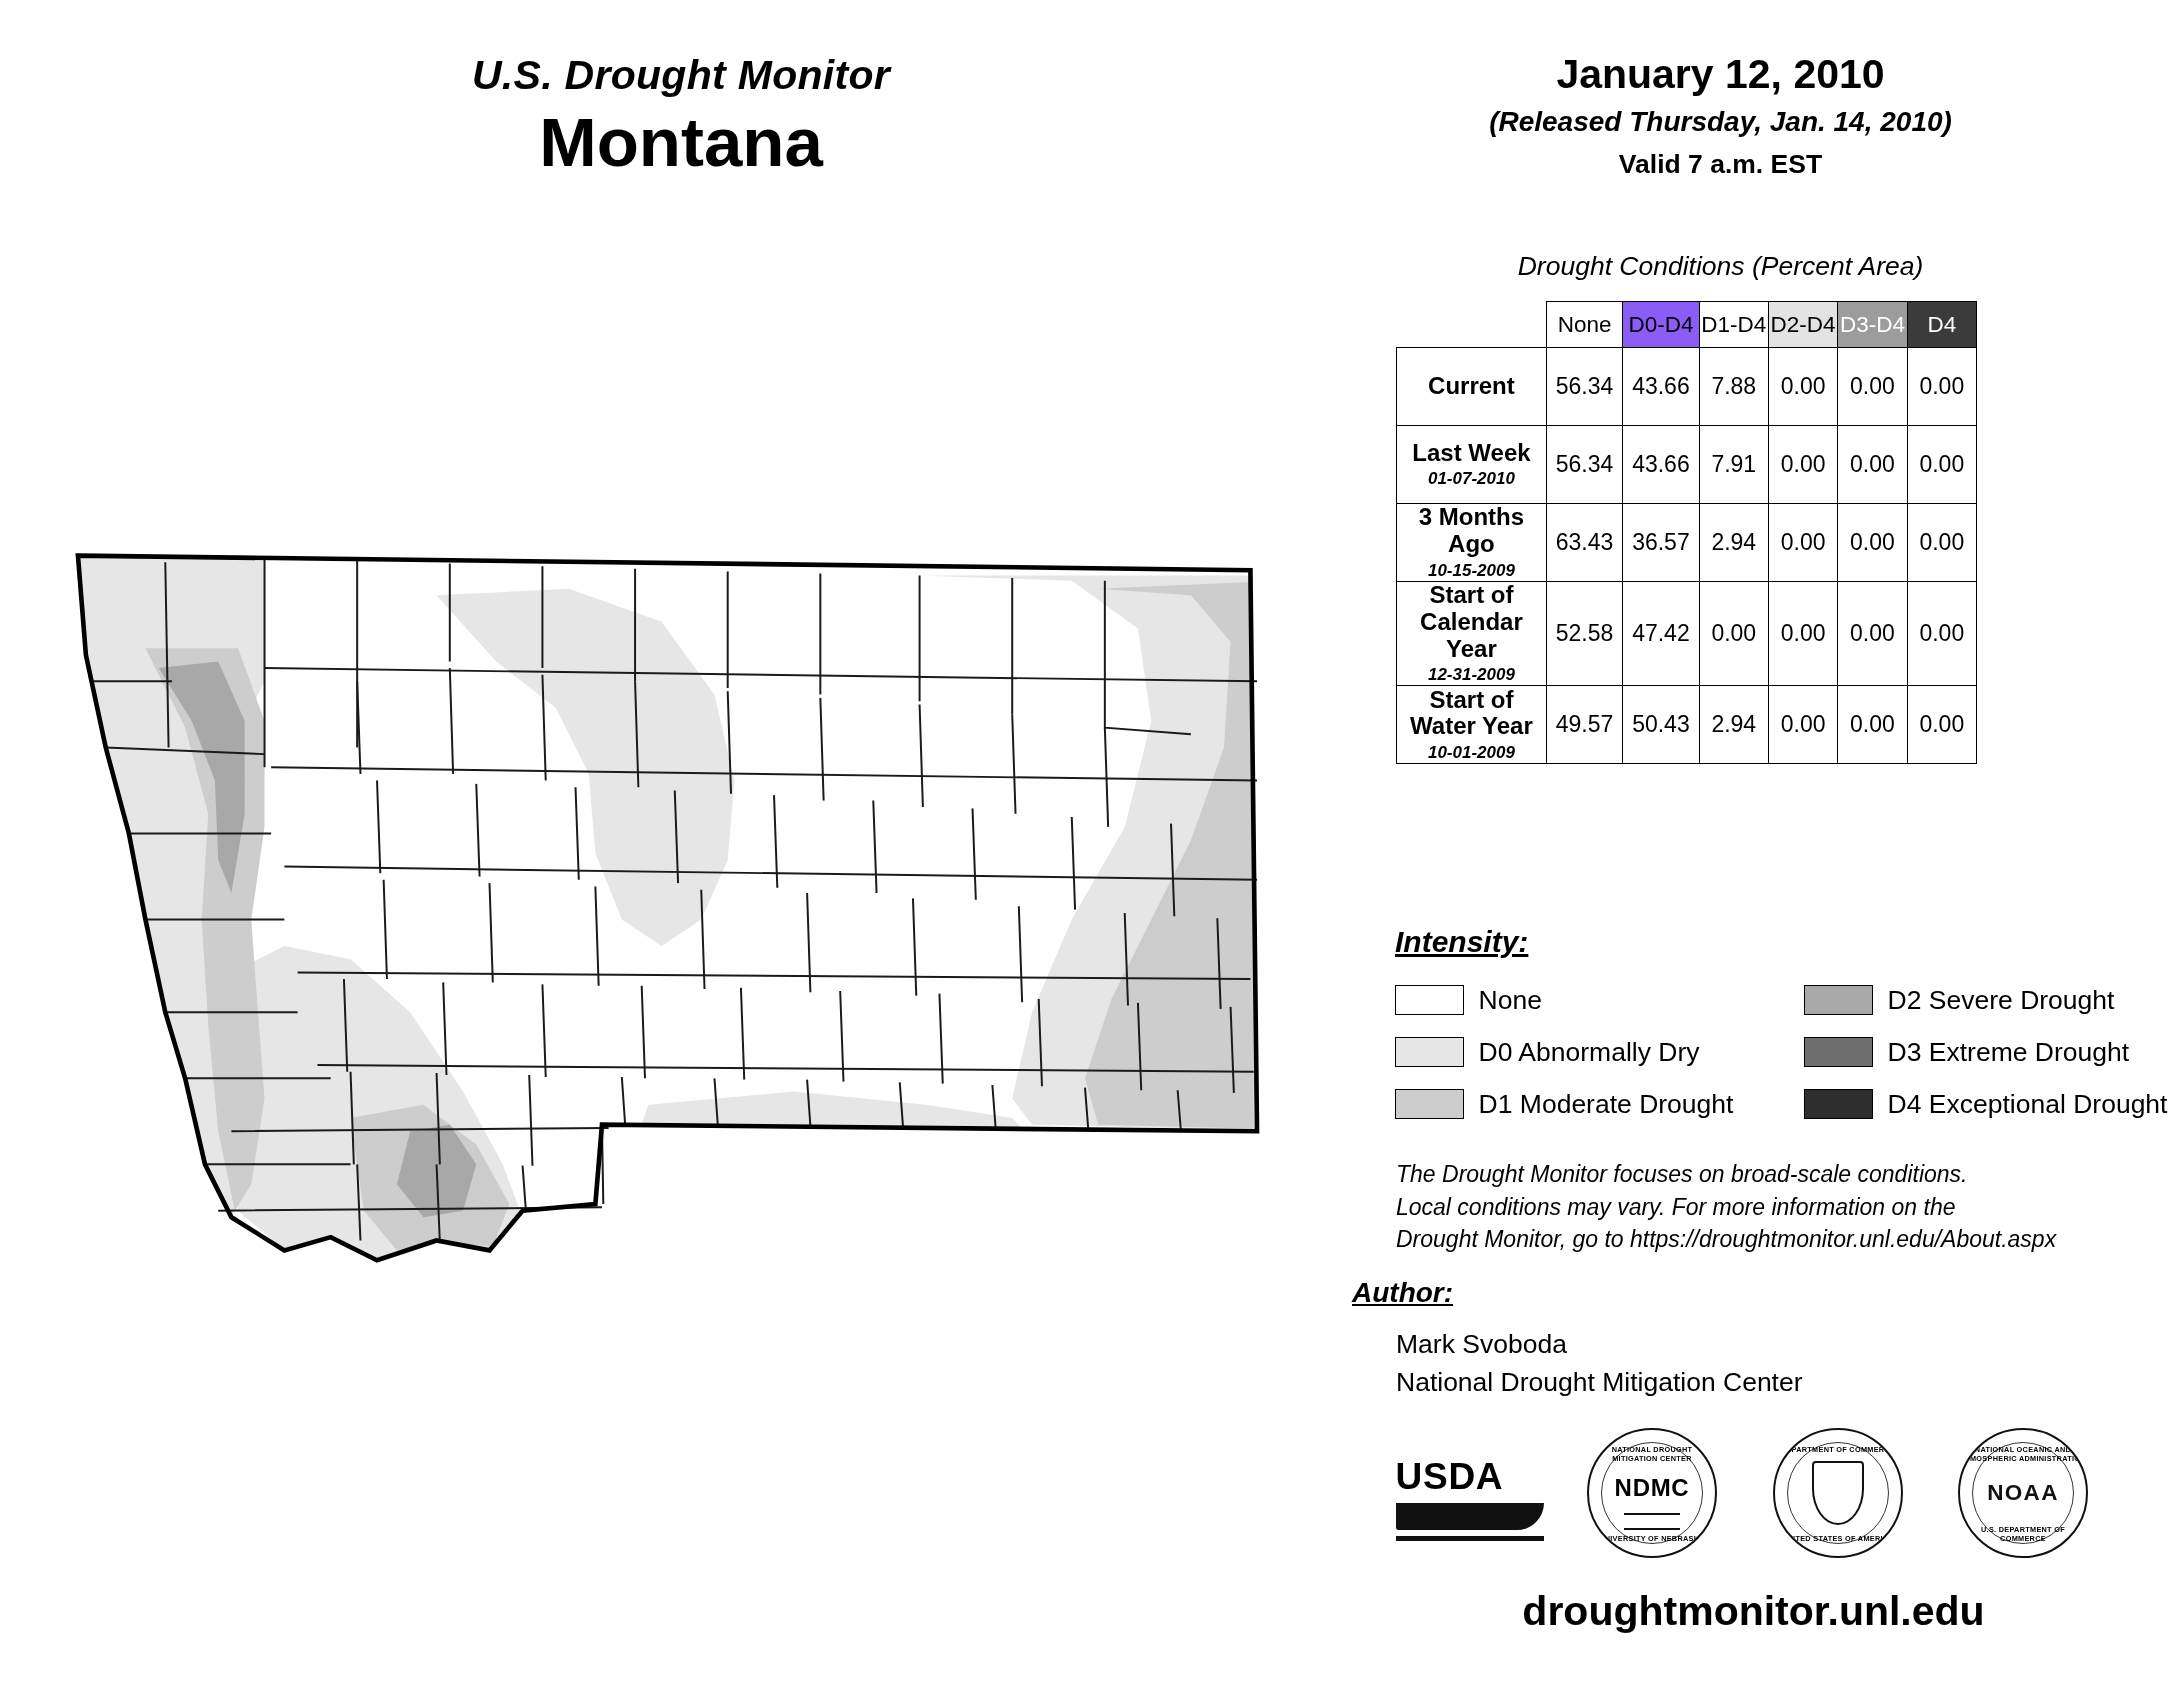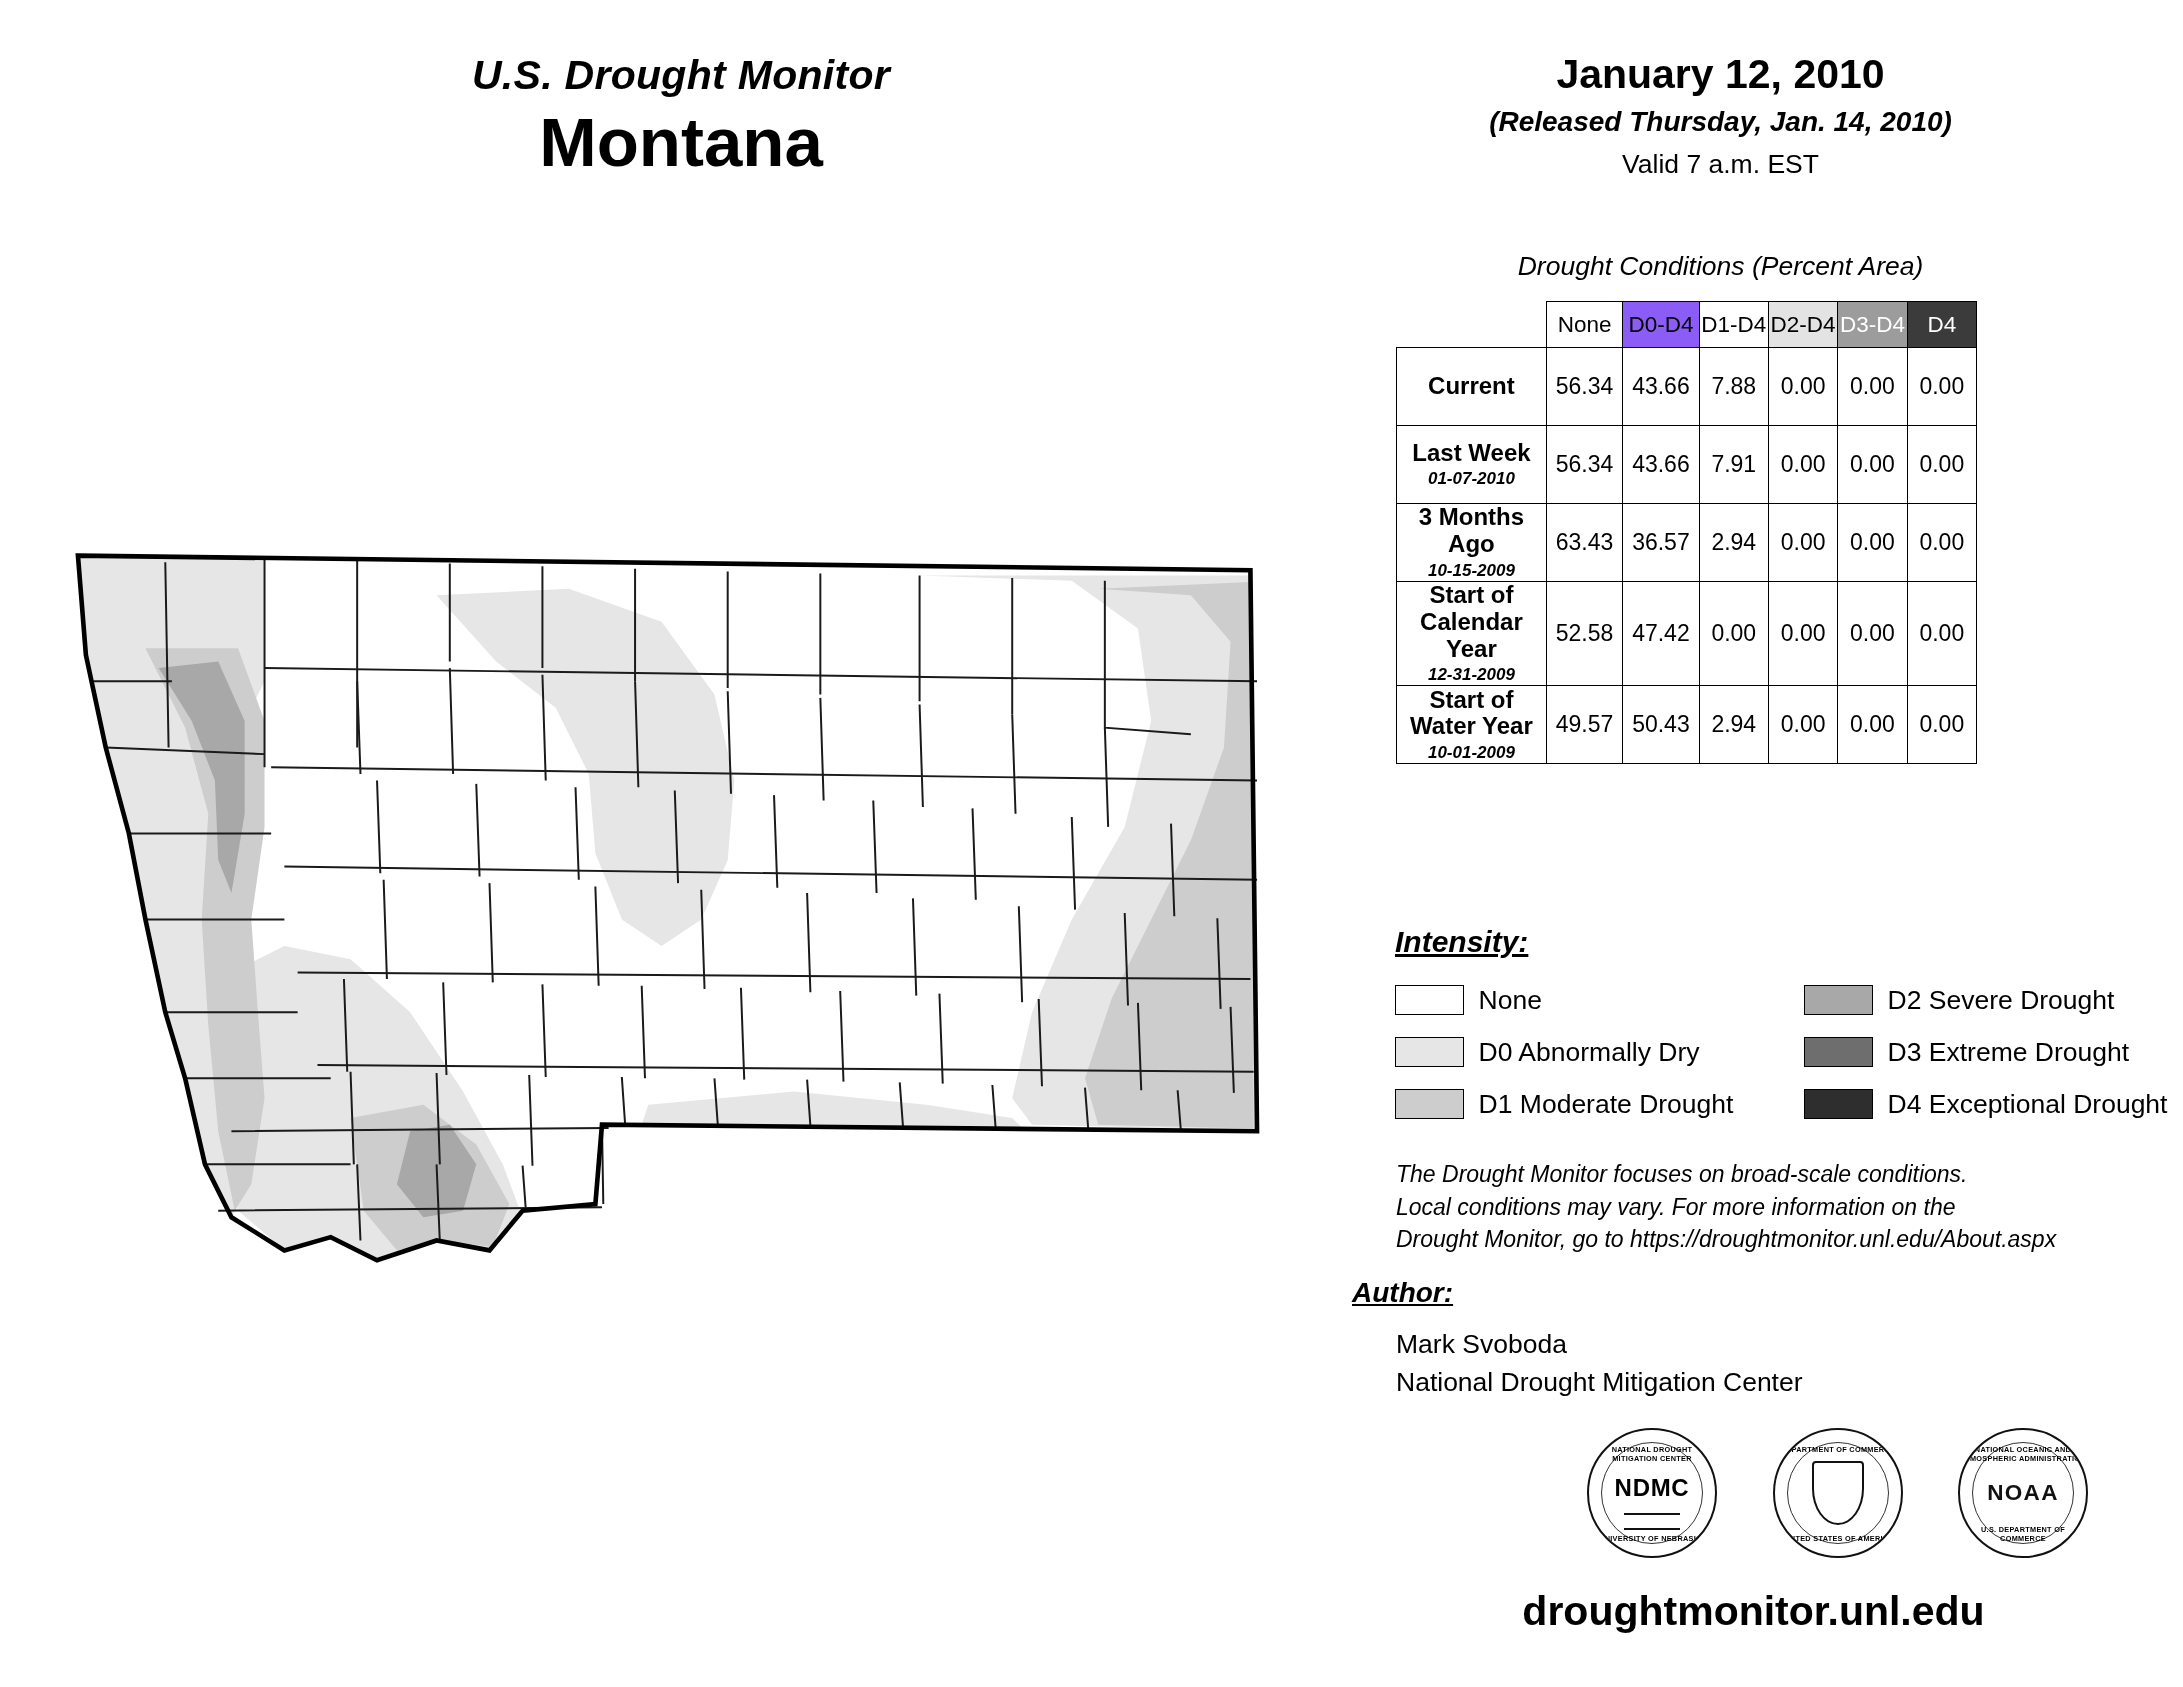--- a/index.html
+++ b/index.html
@@ -51,21 +51,21 @@
     font-size: 41px;
     line-height: 1.1;
   }
   .date-released {
     font-style: italic;
     font-weight: bold;
     font-size: 28px;
     margin-top: 9.3px;
   }
   .date-valid {
-    font-weight: normal;
+    font-weight: bold;
     font-size: 26.5px;
     margin-top: 10.6px;
   }
 
   
   .table-caption {
     position: absolute;
     left: 1363px;
     top: 251px;
     width: 715px;
@@ -427,20 +427,25 @@
 Local conditions may vary. For more information on the
 Drought Monitor, go to https://droughtmonitor.unl.edu/About.aspx</div>
 
   <div class="author-title">Author:</div>
   <div class="author-lines">
     <div>Mark Svoboda</div>
     <div>National Drought Mitigation Center</div>
   </div>
 
   <div class="logos">
+    <div class="logo logo-usda">
+      <div class="usda-wordmark">USDA</div>
+      <div class="usda-swoosh"></div>
+      <div class="usda-rule"></div>
+    </div>
 
     <div class="logo logo-ndmc">
       <div class="circle-logo">
         <div class="circle-inner"></div>
         <div class="circle-band-top">NATIONAL DROUGHT MITIGATION CENTER</div>
         <div class="ndmc-word">NDMC</div>
         <div class="ndmc-waves"></div>
         <div class="circle-band-bottom">UNIVERSITY OF NEBRASKA</div>
       </div>
     </div>

